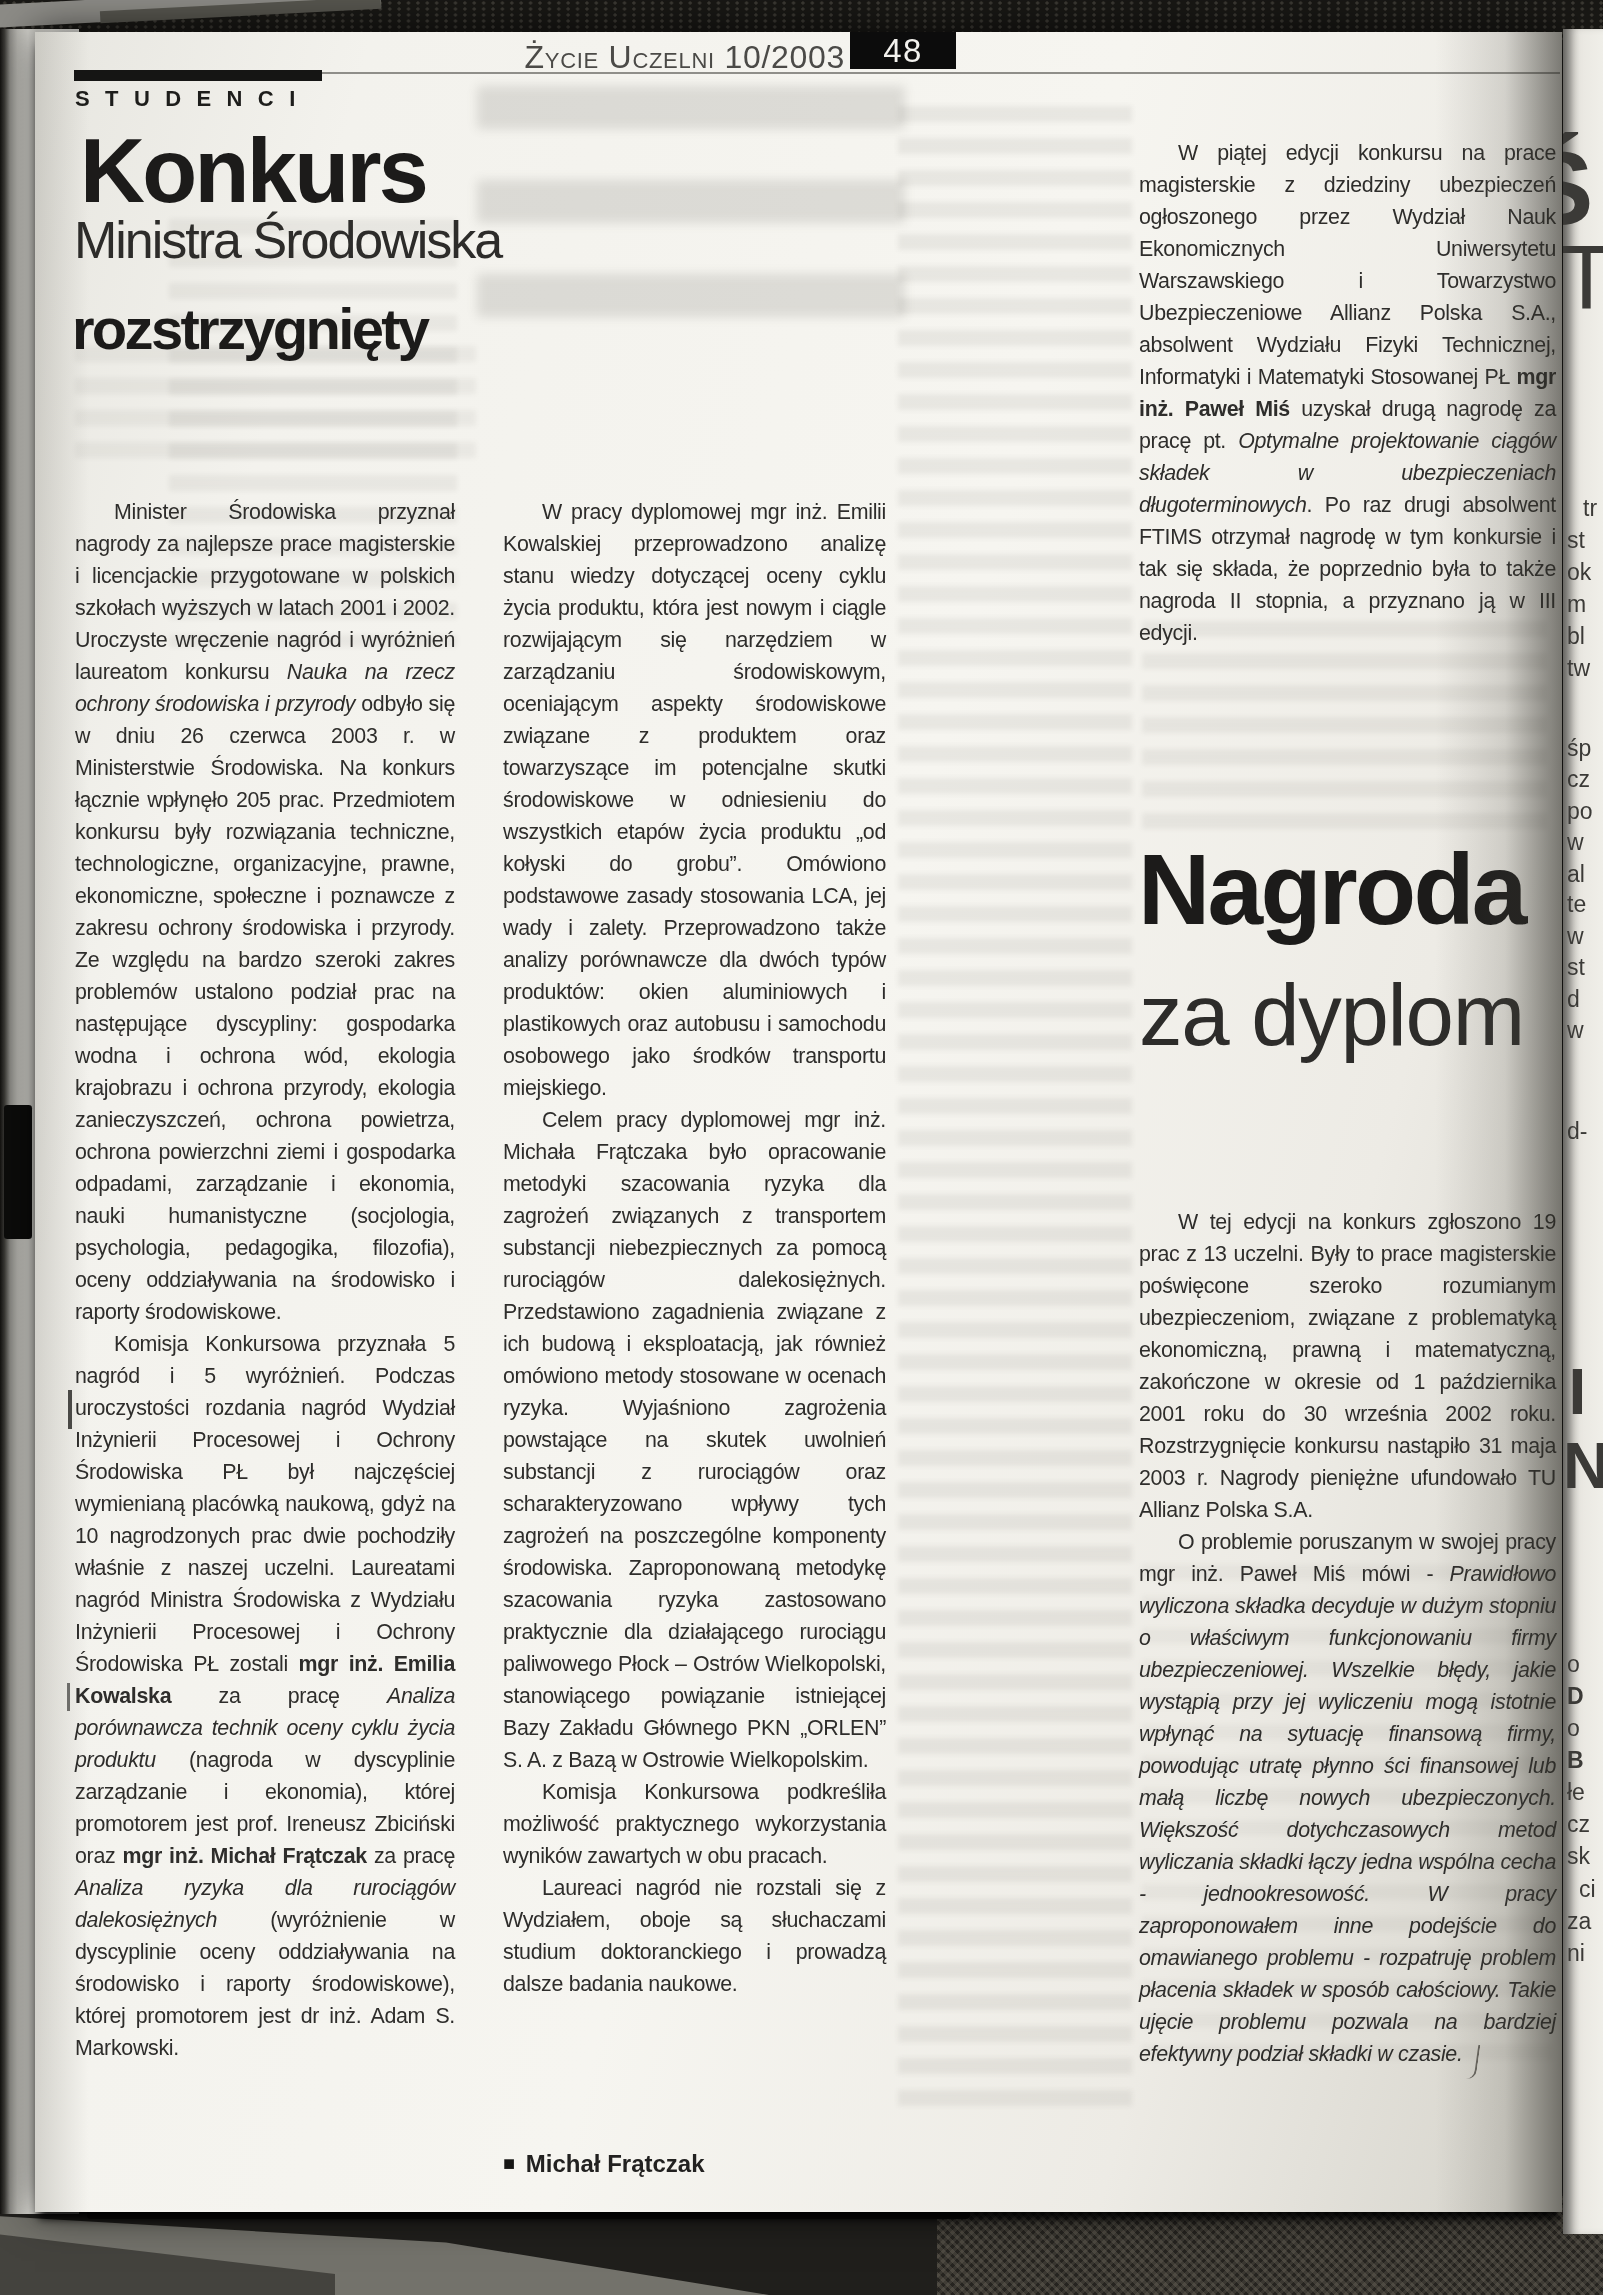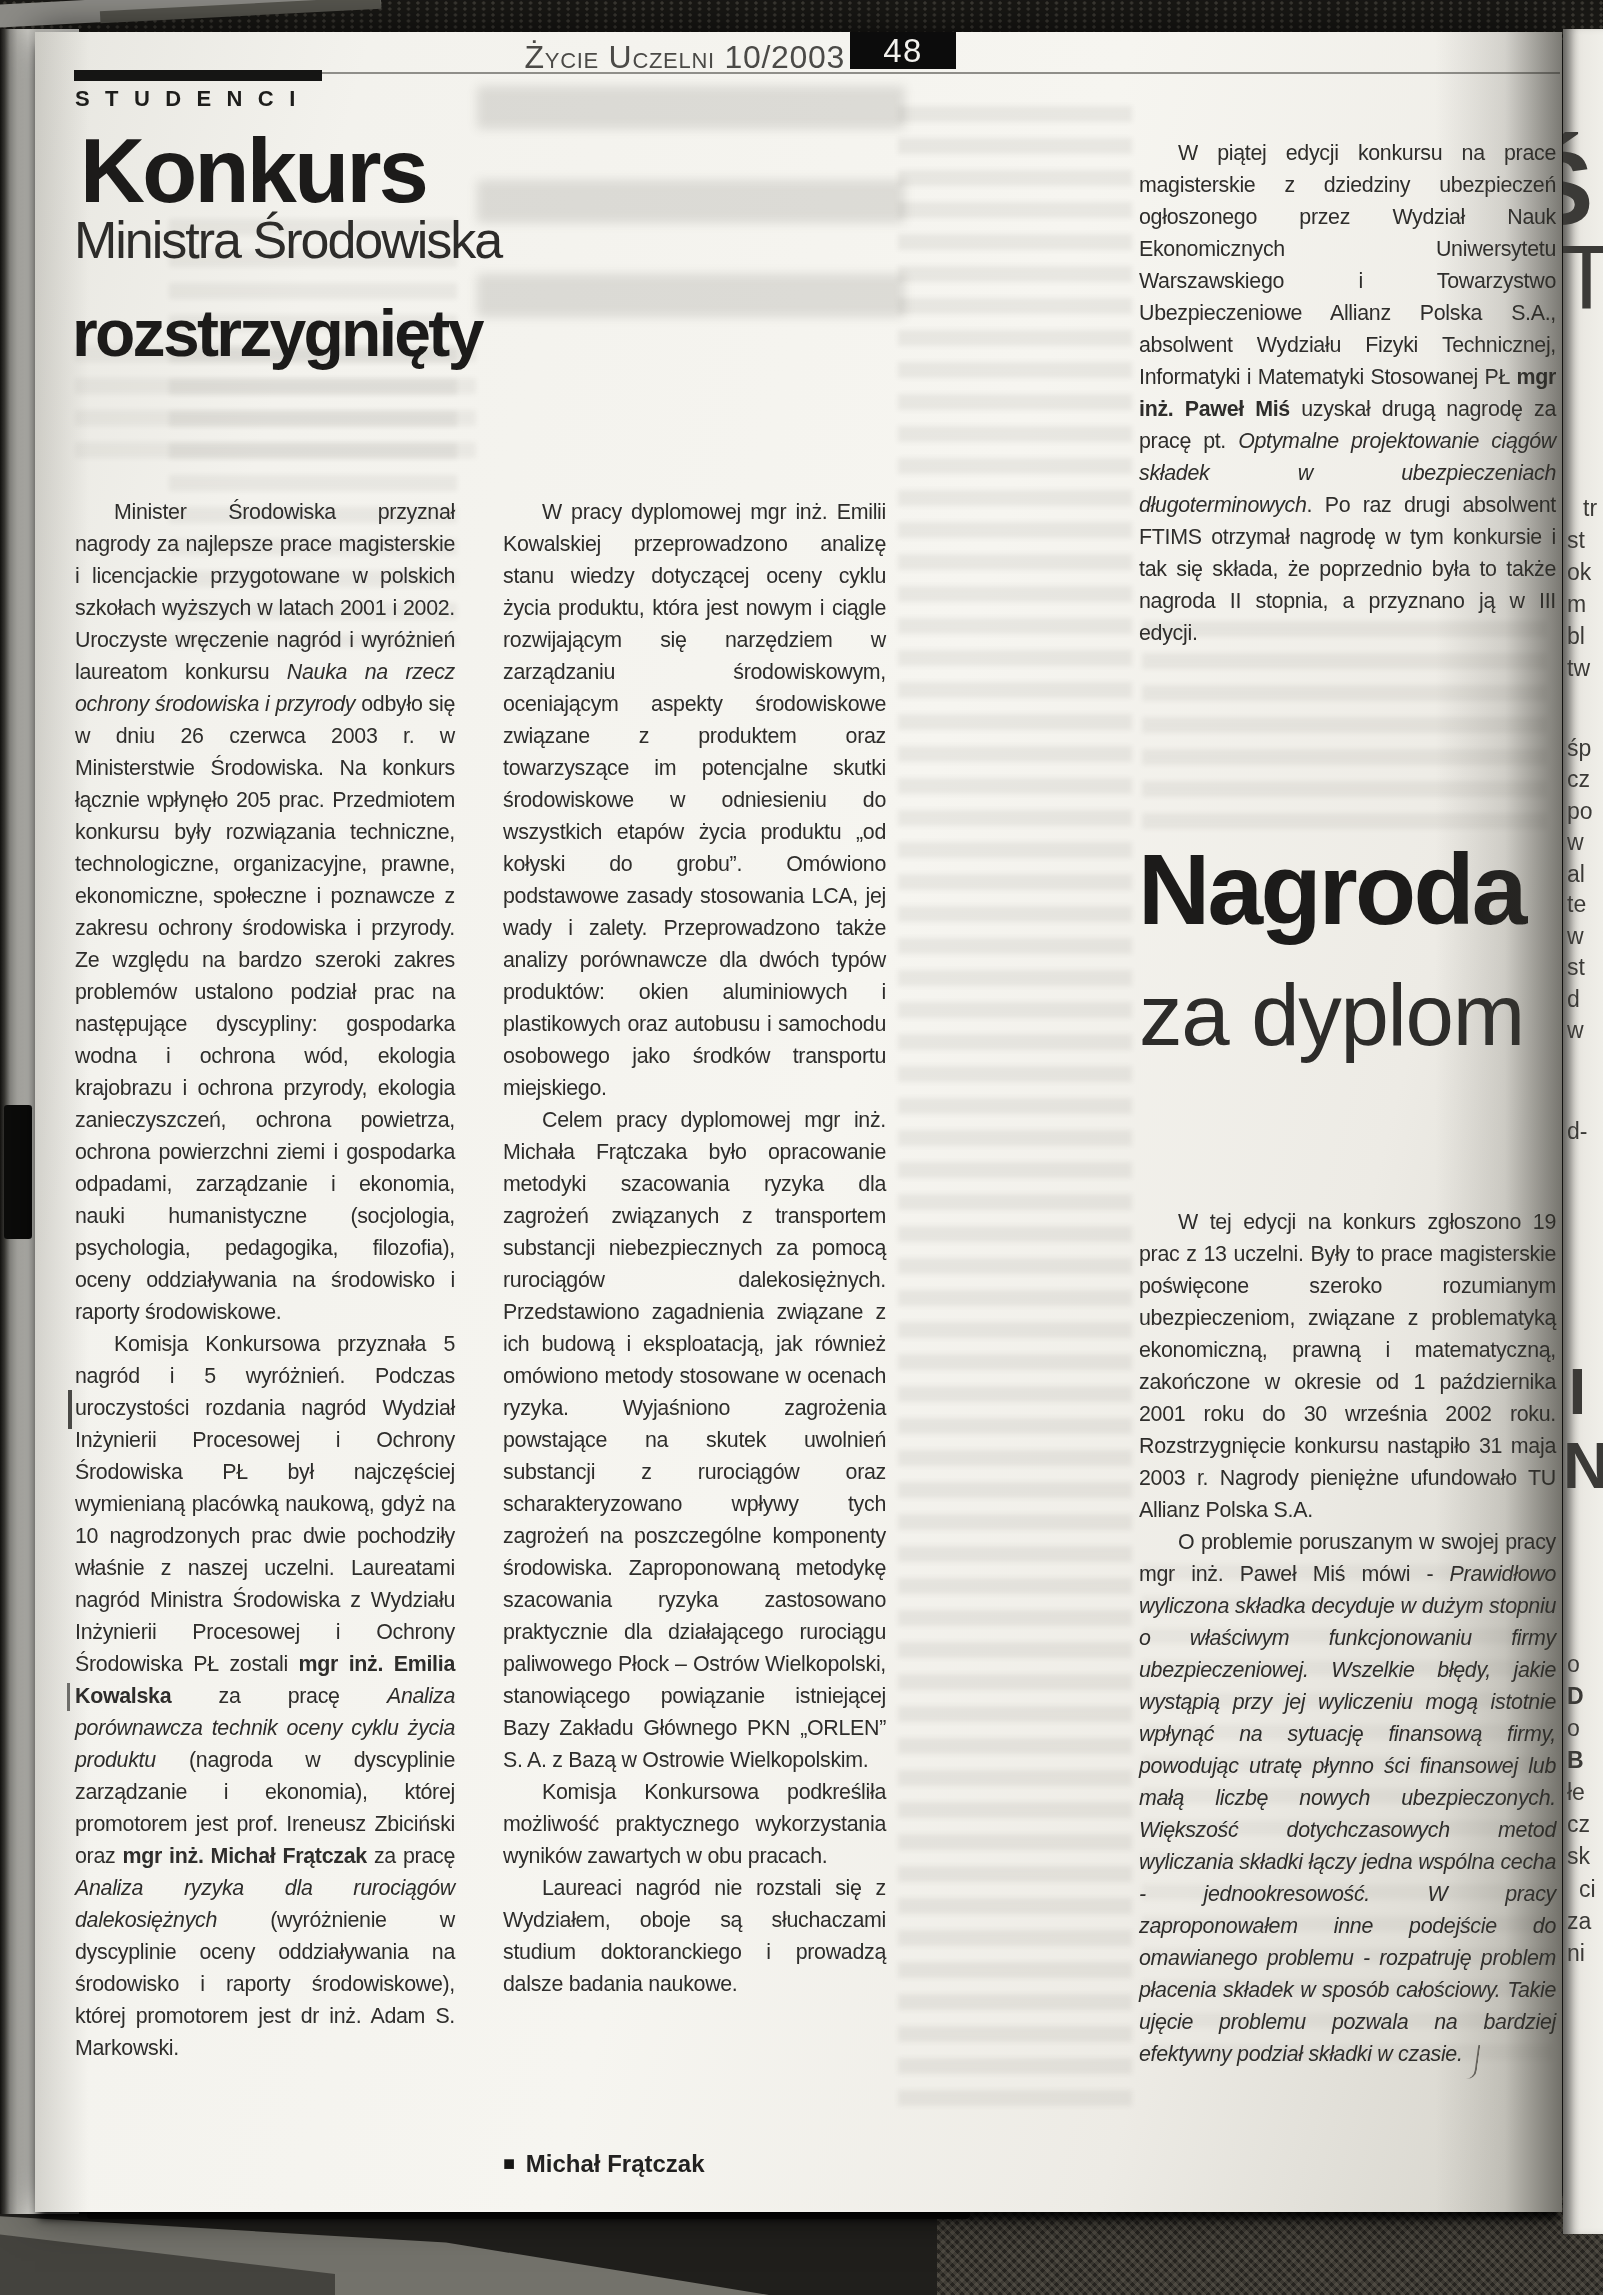--- a/index.html
+++ b/index.html
@@ -70,21 +70,21 @@
   .section-bar{position:absolute;left:39px;top:38px;width:248px;height:10.7px;background:#151514;z-index:3;}
   .section-label{position:absolute;left:40px;top:54px;z-index:3;
     font-size:22px;font-weight:700;letter-spacing:15.4px;color:#1d1d1b;}
 
   
   .t-bold1{position:absolute;left:37px;top:94px;z-index:3;
     font-size:90px;font-weight:700;letter-spacing:-2.7px;color:#1c1b1a;line-height:1;margin-left:8px;}
   .t-light{position:absolute;left:39px;top:182px;z-index:3;
     font-size:52px;font-weight:400;letter-spacing:-2px;color:#2d2c2a;line-height:1;}
   .t-bold2{position:absolute;left:37px;top:268px;z-index:3;
-    font-size:66px;font-weight:700;letter-spacing:-2.7px;color:#1c1b1a;line-height:1;}
+    font-size:58px;font-weight:700;letter-spacing:-2.7px;color:#1c1b1a;line-height:1;}
 
   
   .col{position:absolute;z-index:3;color:#2e2d2b;font-size:21.4px;line-height:32px;
     text-align:justify;letter-spacing:-0.3px;}
   .col p{margin:0;text-indent:39px;}
   .seg.b{font-weight:700;}
   .seg.i{font-style:italic;}
   #col1{left:40px;top:464px;width:380px;}
   #col2{left:468px;top:464px;width:383px;}
   #col3i{left:1104px;top:105px;width:417px;}

